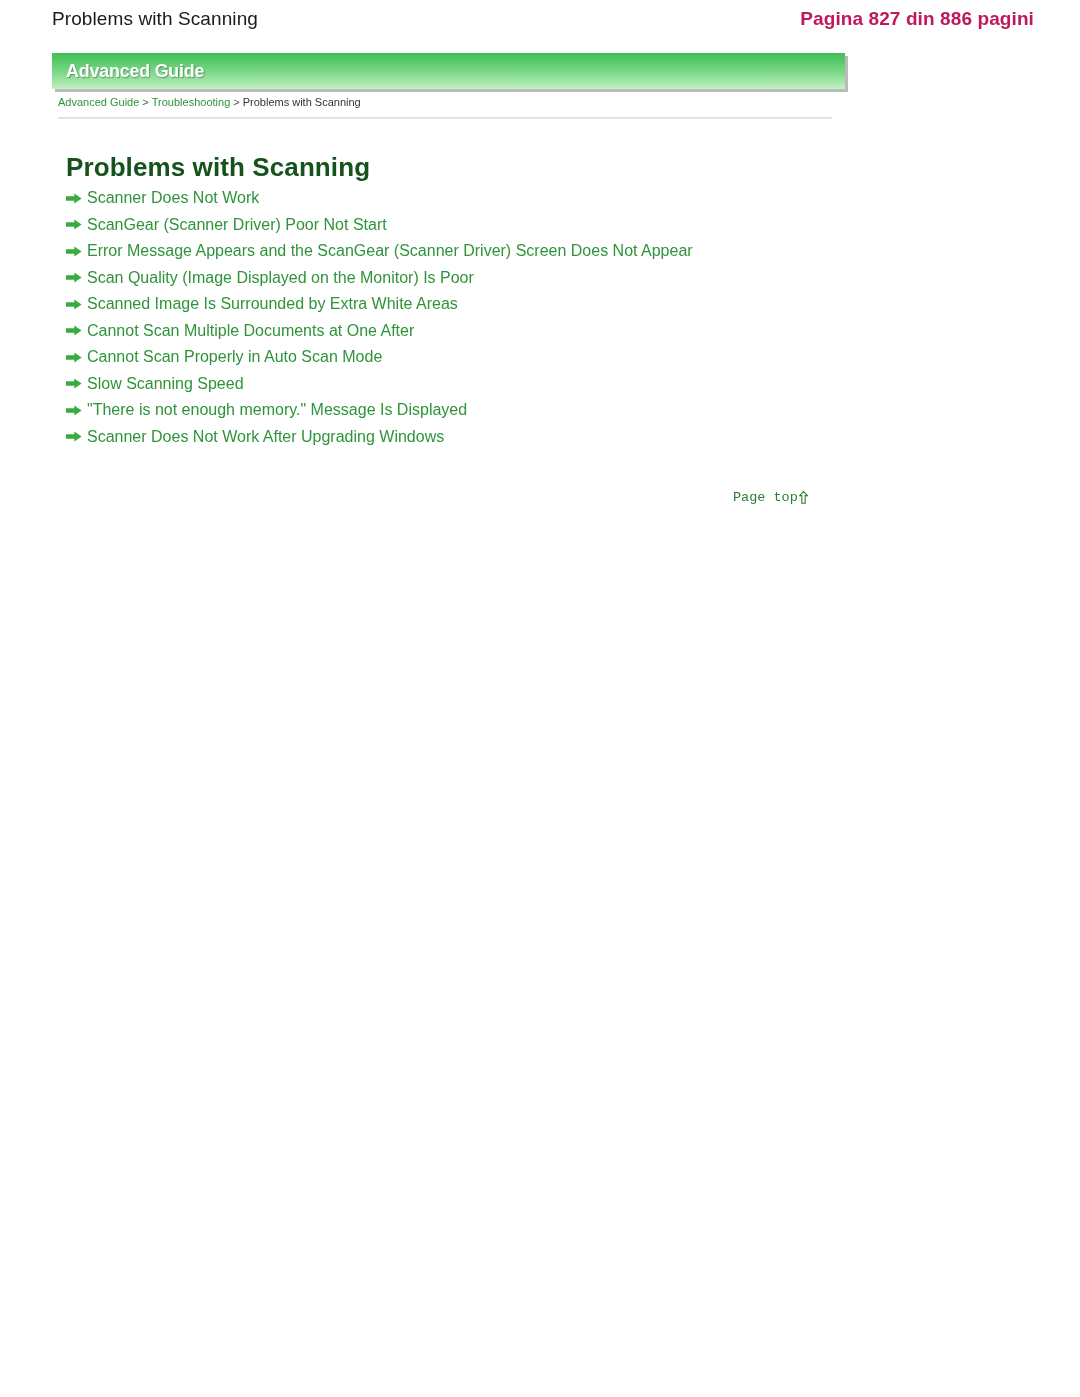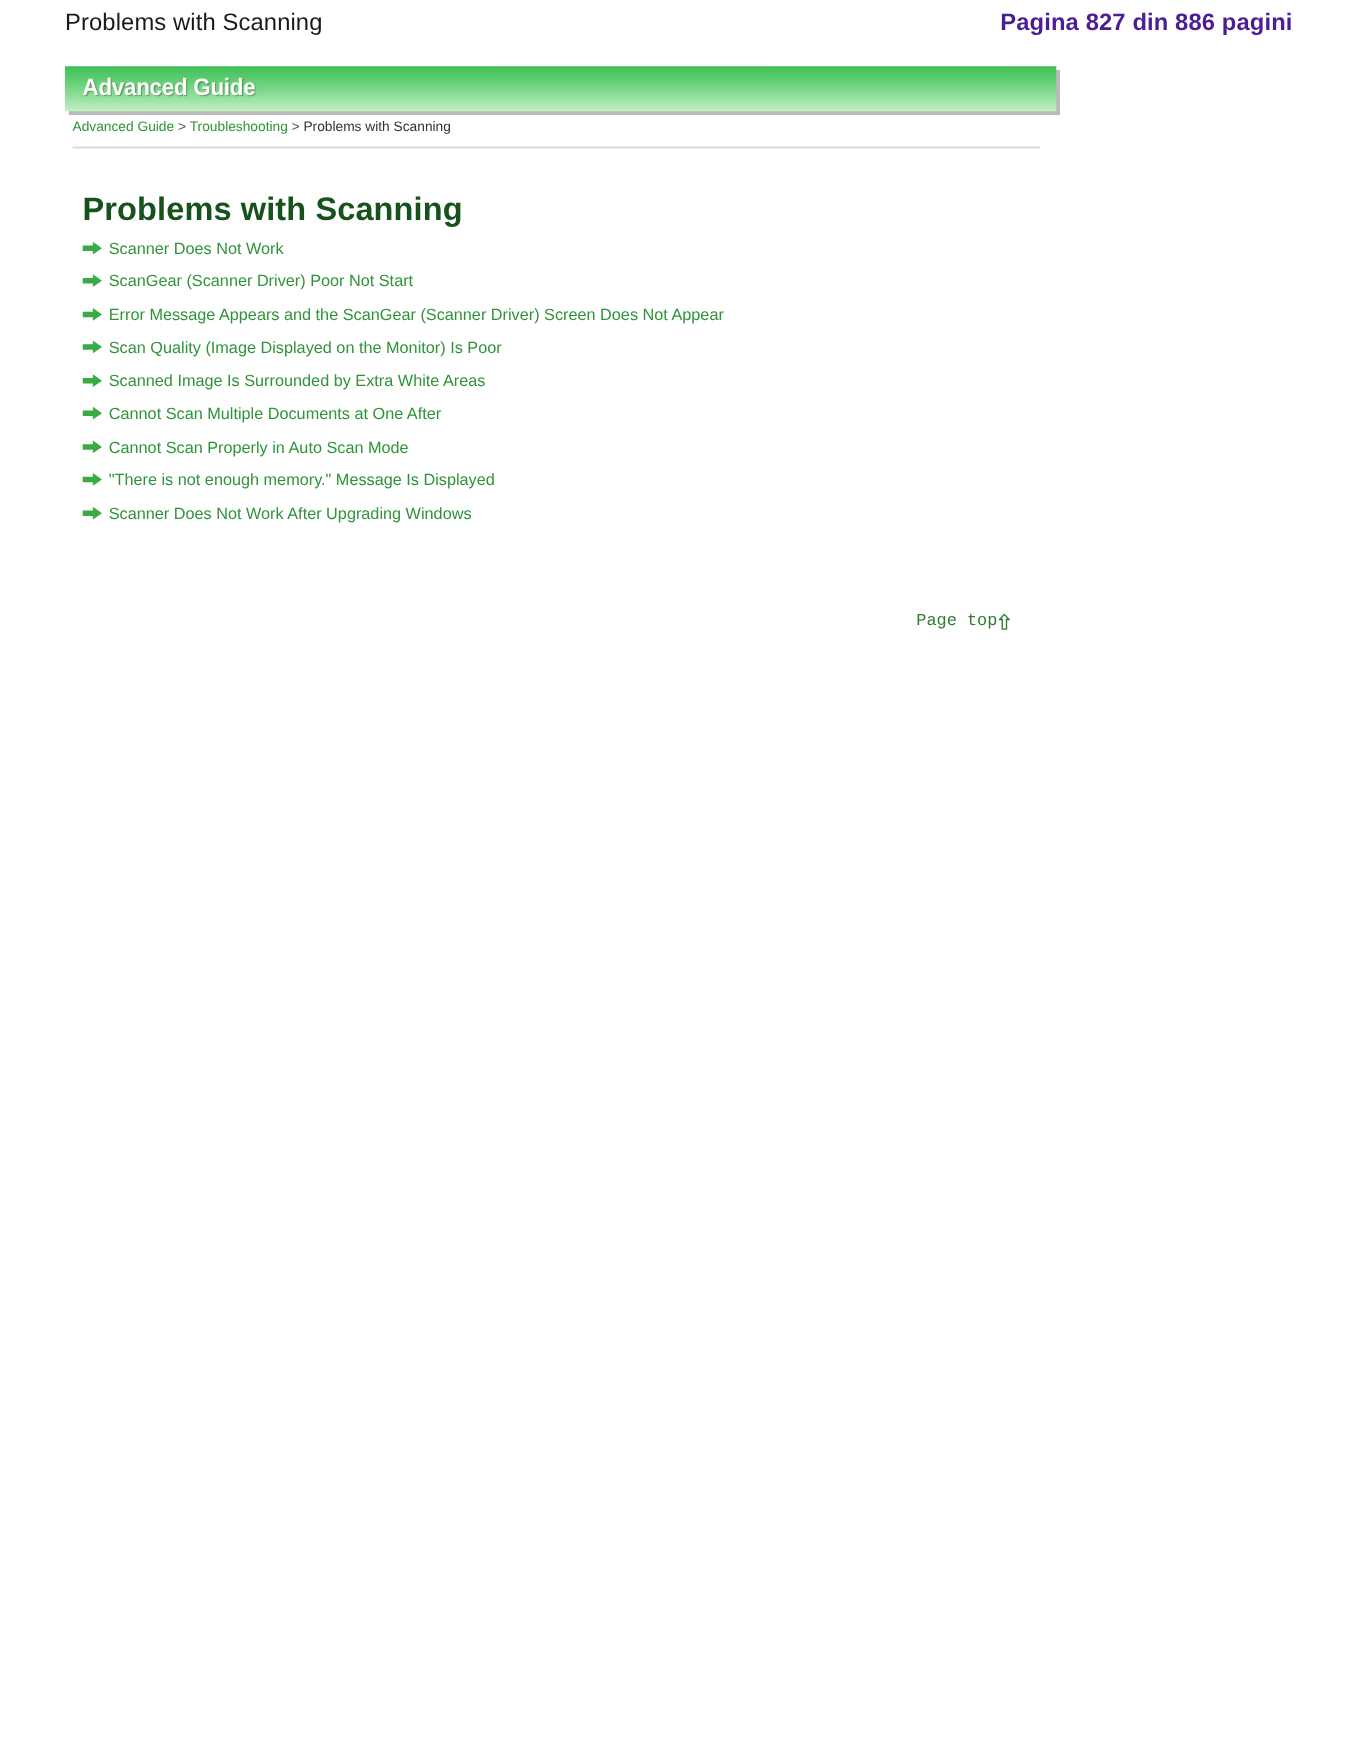--- a/index.html
+++ b/index.html
@@ -30,21 +30,21 @@
     box-sizing: border-box;
   }
   .page-header-title {
     font-size: 19px;
     color: #1a1a1a;
     letter-spacing: 0.1px;
     white-space: nowrap;
   }
   .page-header-pagination {
     font-size: 19px;
-    color: #4c1d95;
+    color: #be185d;
     font-weight: bold;
     letter-spacing: 0.1px;
     white-space: nowrap;
   }
 
   
   .banner {
     position: absolute;
     left: 52px;
     top: 53px;
@@ -132,21 +132,21 @@
     flex: 0 0 auto;
     width: 16px;
     height: 11px;
     margin-right: 5px;
     display: inline-block;
     position: relative;
     top: 0px;
   }
   .arrow-icon svg { display: block; }
   .link-text {
-    font-size: 13px;
+    font-size: 16px;
     color: #2f9439;
     text-decoration: none;
     line-height: 1;
   }
 
   
   .page-top {
     position: absolute;
     left: 733px;
     top: 491px;
@@ -246,20 +246,28 @@
 
   <div class="link-row">
     <span class="arrow-icon">
       <svg width="16" height="11" viewBox="0 0 16 11">
           <path d="M0 3.3 H8.3 V0.4 L15.6 5.5 L8.3 10.6 V7.7 H0 Z" fill="#3aaa43"></path>
         </svg>
     </span>
     <a class="link-text" href="#">Cannot Scan Properly in Auto Scan Mode</a>
   </div>
 
+  <div class="link-row">
+    <span class="arrow-icon">
+      <svg width="16" height="11" viewBox="0 0 16 11">
+          <path d="M0 3.3 H8.3 V0.4 L15.6 5.5 L8.3 10.6 V7.7 H0 Z" fill="#3aaa43"></path>
+        </svg>
+    </span>
+    <a class="link-text" href="#">Slow Scanning Speed</a>
+  </div>
 
   <div class="link-row">
     <span class="arrow-icon">
       <svg width="16" height="11" viewBox="0 0 16 11">
           <path d="M0 3.3 H8.3 V0.4 L15.6 5.5 L8.3 10.6 V7.7 H0 Z" fill="#3aaa43"></path>
         </svg>
     </span>
     <a class="link-text" href="#">"There is not enough memory." Message Is Displayed</a>
   </div>
 

